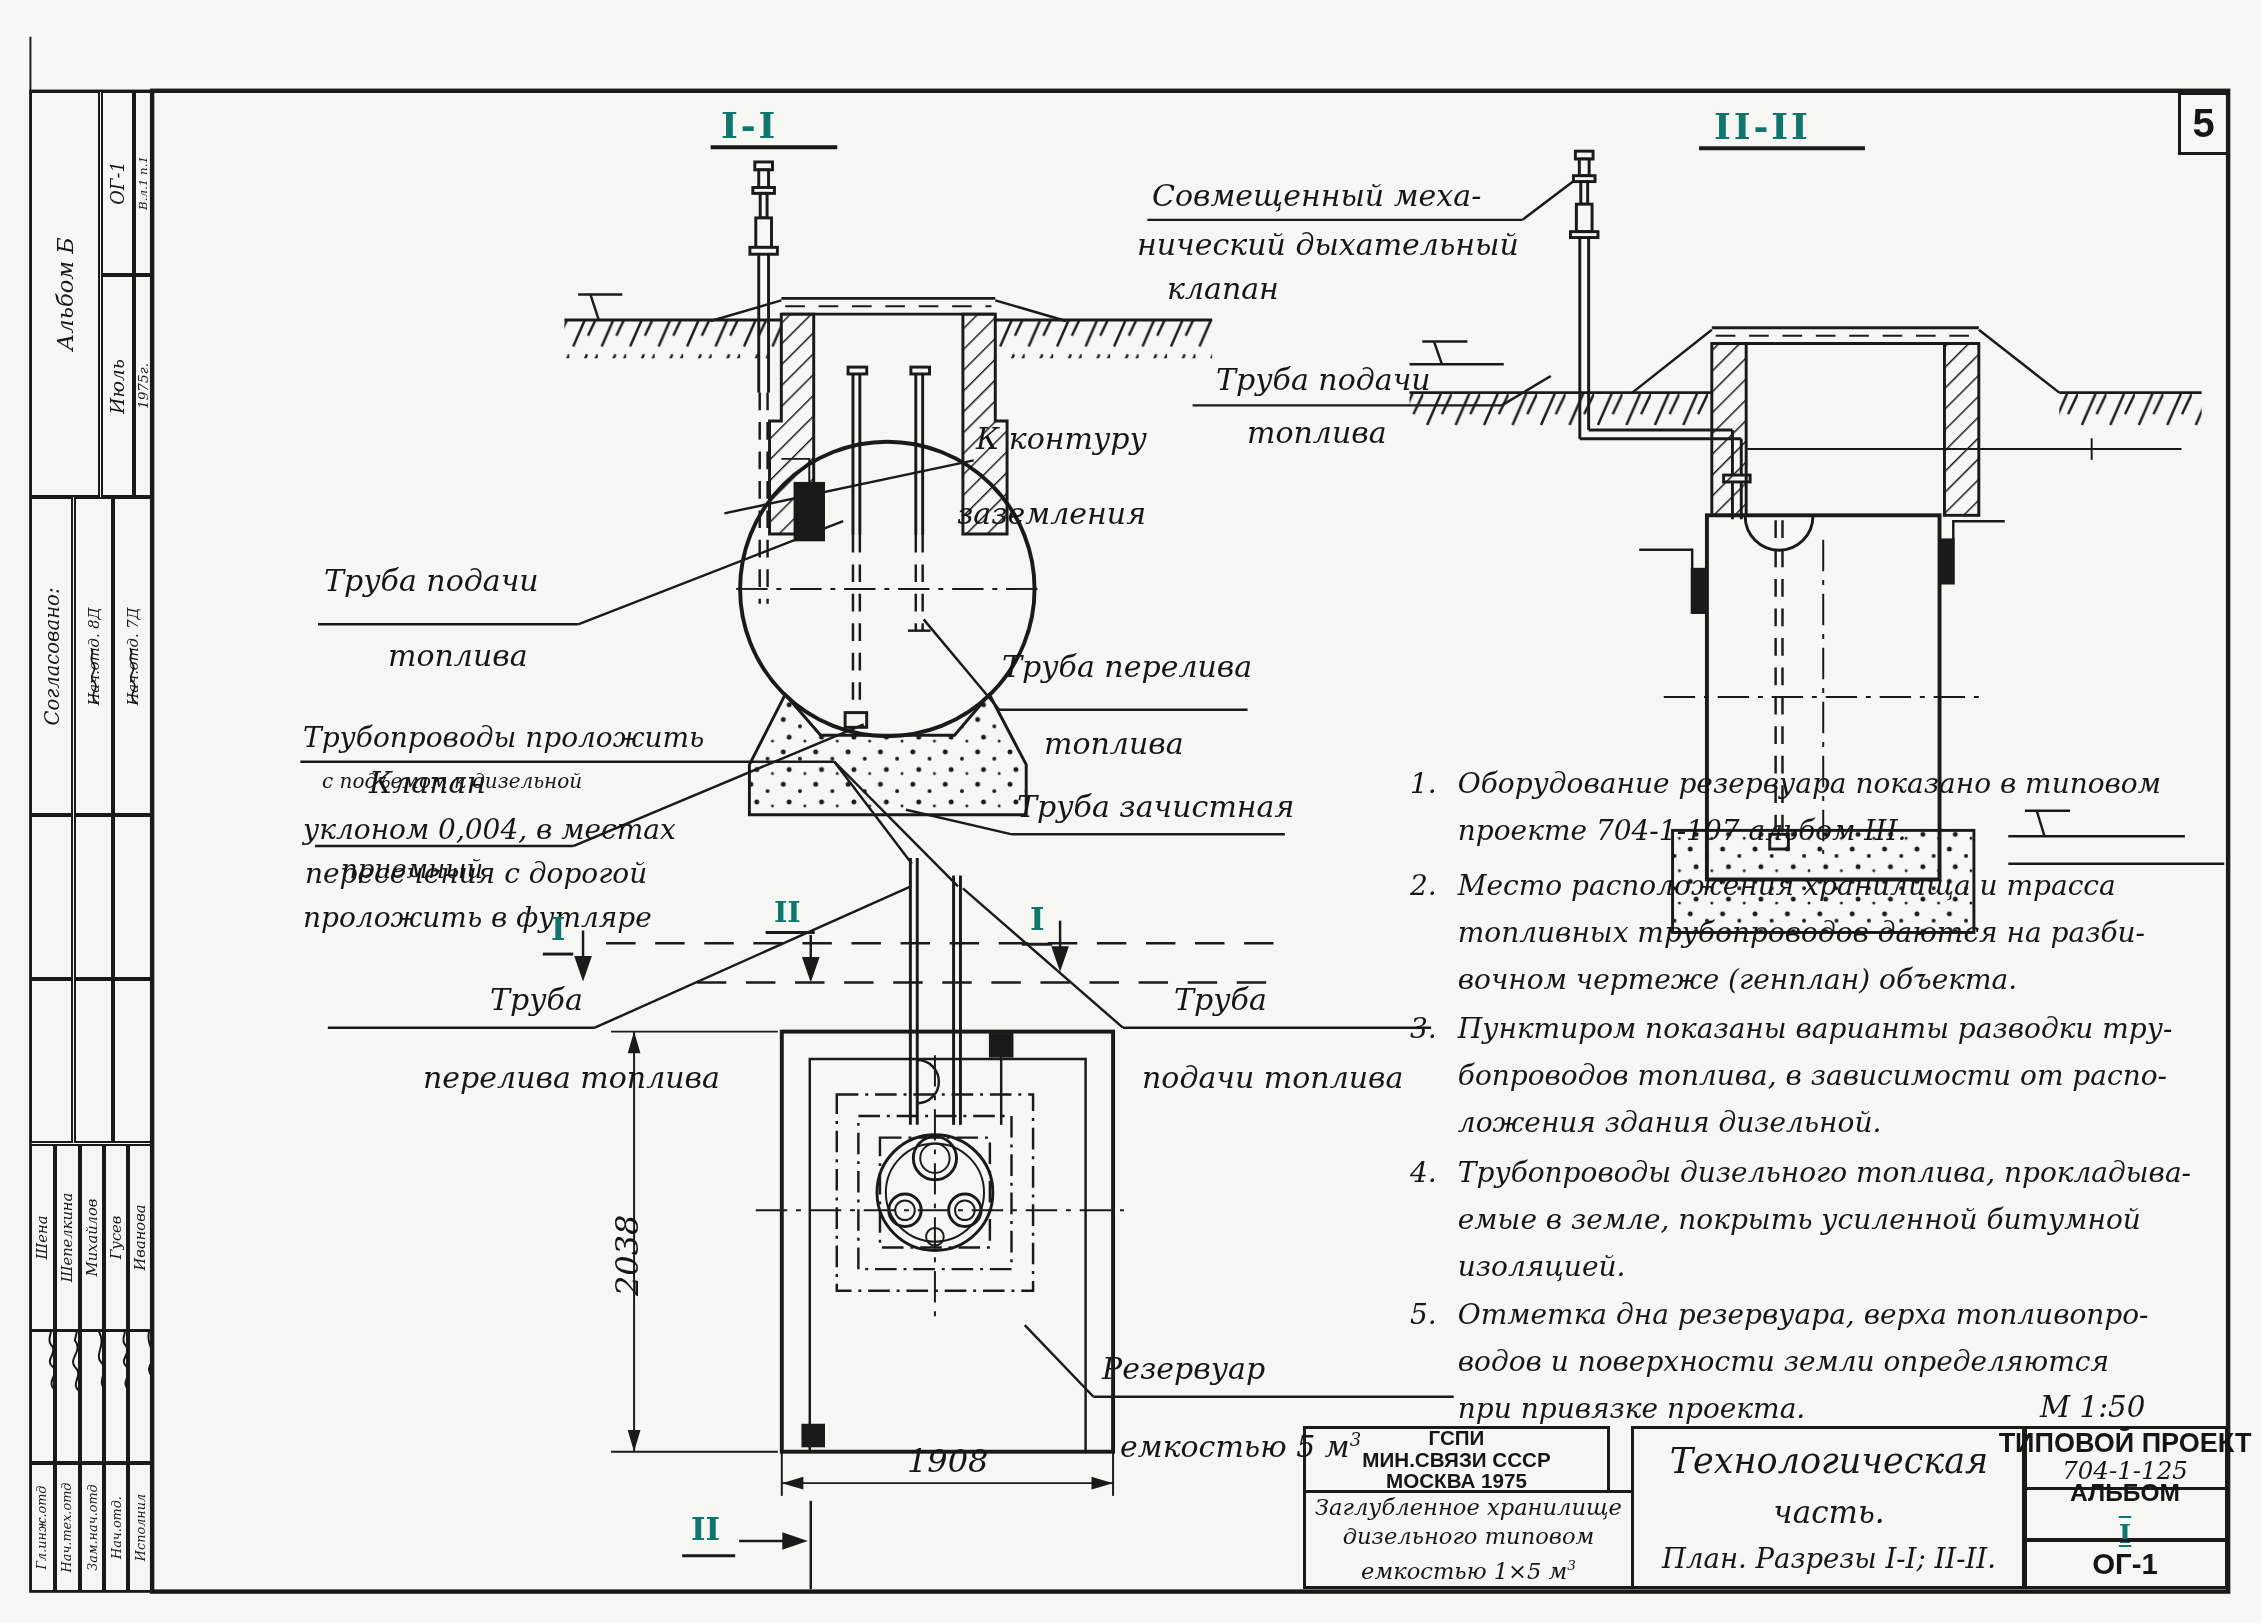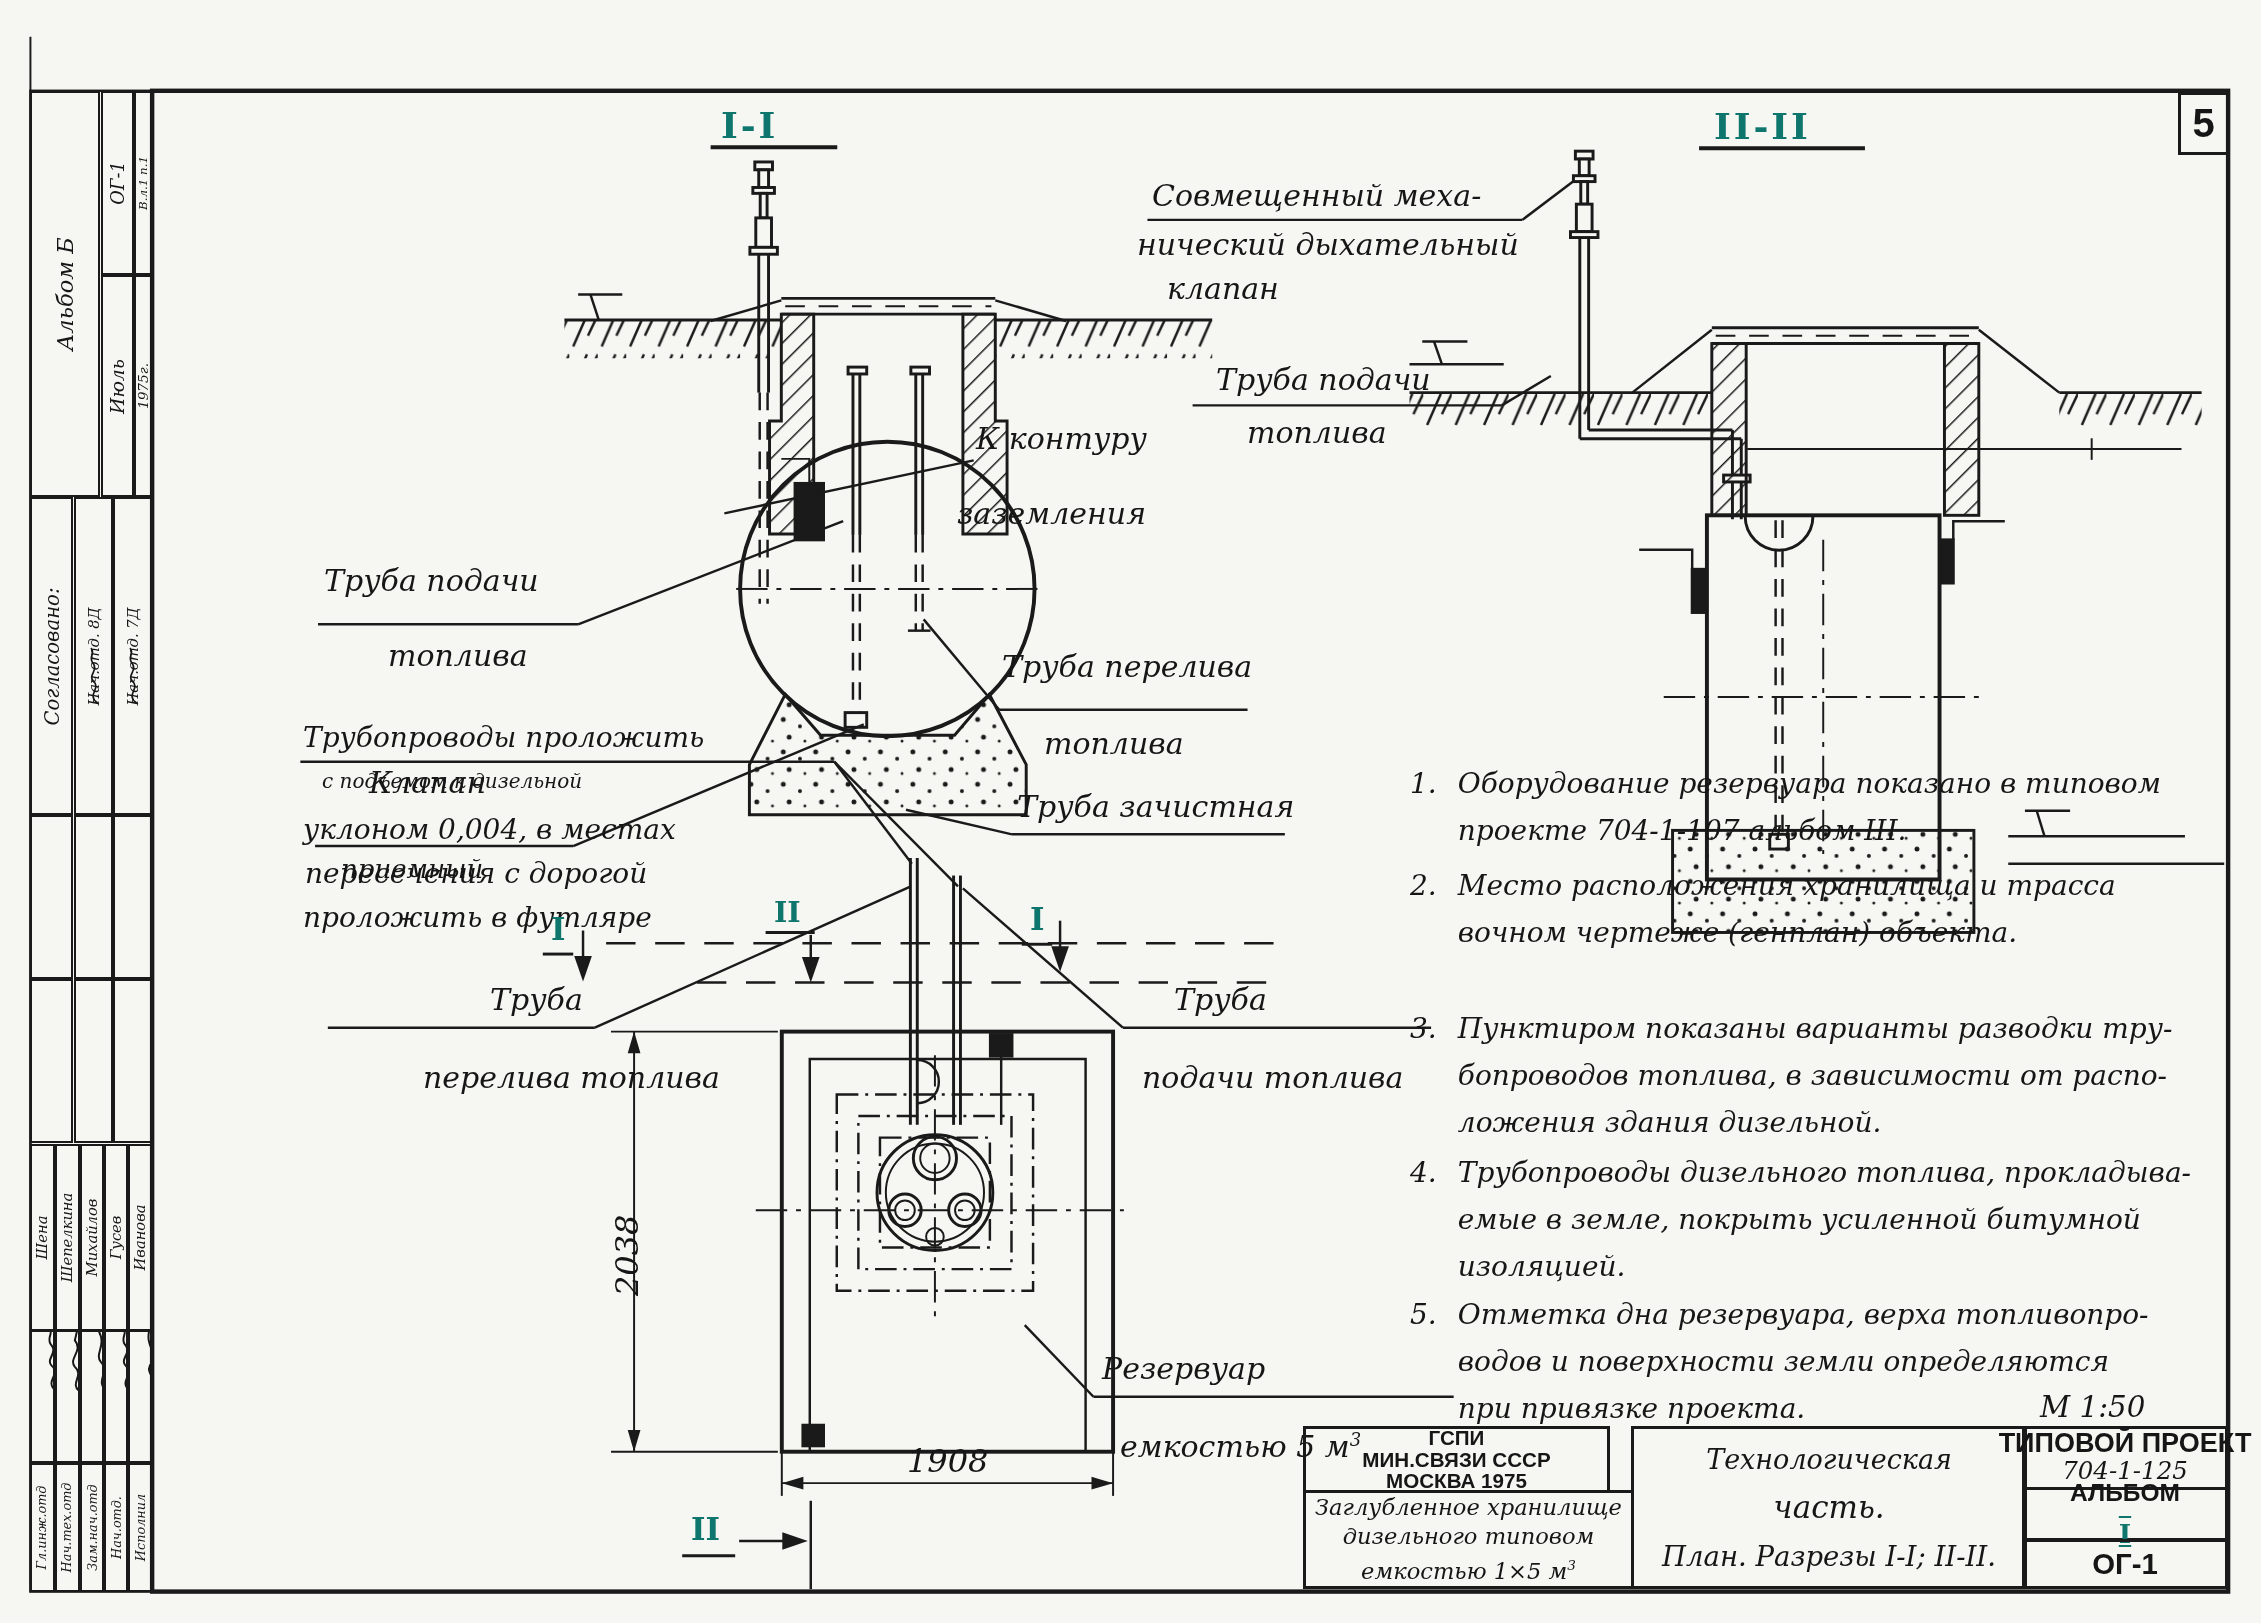--- a/index.html
+++ b/index.html
@@ -314,20 +314,21 @@
   <div class="nnum">1.</div>
   <div>
     <div>Оборудование резервуара показано в типовом</div>
     <div>проекте 704-1-107 альбом III.</div>
   </div>
 </div>
 <div class="note" style="left:1410px;top:862px">
   <div class="nnum">2.</div>
   <div>
     <div>Место расположения хранилища и трасса</div>
+    <div>топливных трубопроводов даются на разби-</div>
     <div>вочном чертеже (генплан) объекта.</div>
   </div>
 </div>
 <div class="note" style="left:1410px;top:1005px">
   <div class="nnum">3.</div>
   <div>
     <div>Пунктиром показаны варианты разводки тру-</div>
     <div>бопроводов топлива, в зависимости от распо-</div>
     <div>ложения здания дизельной.</div>
   </div>
@@ -358,21 +359,21 @@
   <div class="st" style="position:static;font-size:20.6px;line-height:21.6px">ГСПИ</div>
   <div class="st" style="position:static;font-size:20.6px;line-height:21.6px">МИН.СВЯЗИ СССР</div>
   <div class="st" style="position:static;font-size:20.6px;line-height:21.6px">МОСКВА 1975</div>
 </div>
 <div class="tbc" style="left:1303px;top:1490px;width:331px;height:99px;border-width:3.9px">
   <div class="hw" style="position:static;font-size:22.6px;line-height:29.4px">Заглубленное хранилище</div>
   <div class="hw" style="position:static;font-size:22.6px;line-height:29.4px">дизельного типовом</div>
   <div class="hw" style="position:static;font-size:22.6px;line-height:29.4px"><span>емкостью 1×5 м</span><span class="sup">3</span></div>
 </div>
 <div class="tbc" style="left:1631px;top:1426px;width:396px;height:163px;border-width:3.9px;justify-content:space-evenly">
-  <div class="hw" style="position:static;font-size:27px">Технологическая</div>
+  <div class="hw" style="position:static;font-size:35px">Технологическая</div>
   <div class="hw" style="position:static;font-size:31px">часть.</div>
   <div class="hw" style="position:static;font-size:27.5px">План. Разрезы I-I; II-II.</div>
 </div>
 <div class="tbc" style="left:2022px;top:1426px;width:206px;height:64px;border-width:3.9px">
   <div class="st" style="position:static;font-size:27px;line-height:24.5px">ТИПОВОЙ ПРОЕКТ</div>
   <div class="hw" style="position:static;font-size:24.5px">704-1-125</div>
 </div>
 <div class="tbc" style="left:2022px;top:1487px;width:206px;height:54px;border-width:3.9px;flex-direction:column;gap:10.8px">
   <span class="st" style="position:static;font-size:24.5px">АЛЬБОМ</span>
   <span class="rm rnum" style="position:static;font-size:26.5px">I</span>

